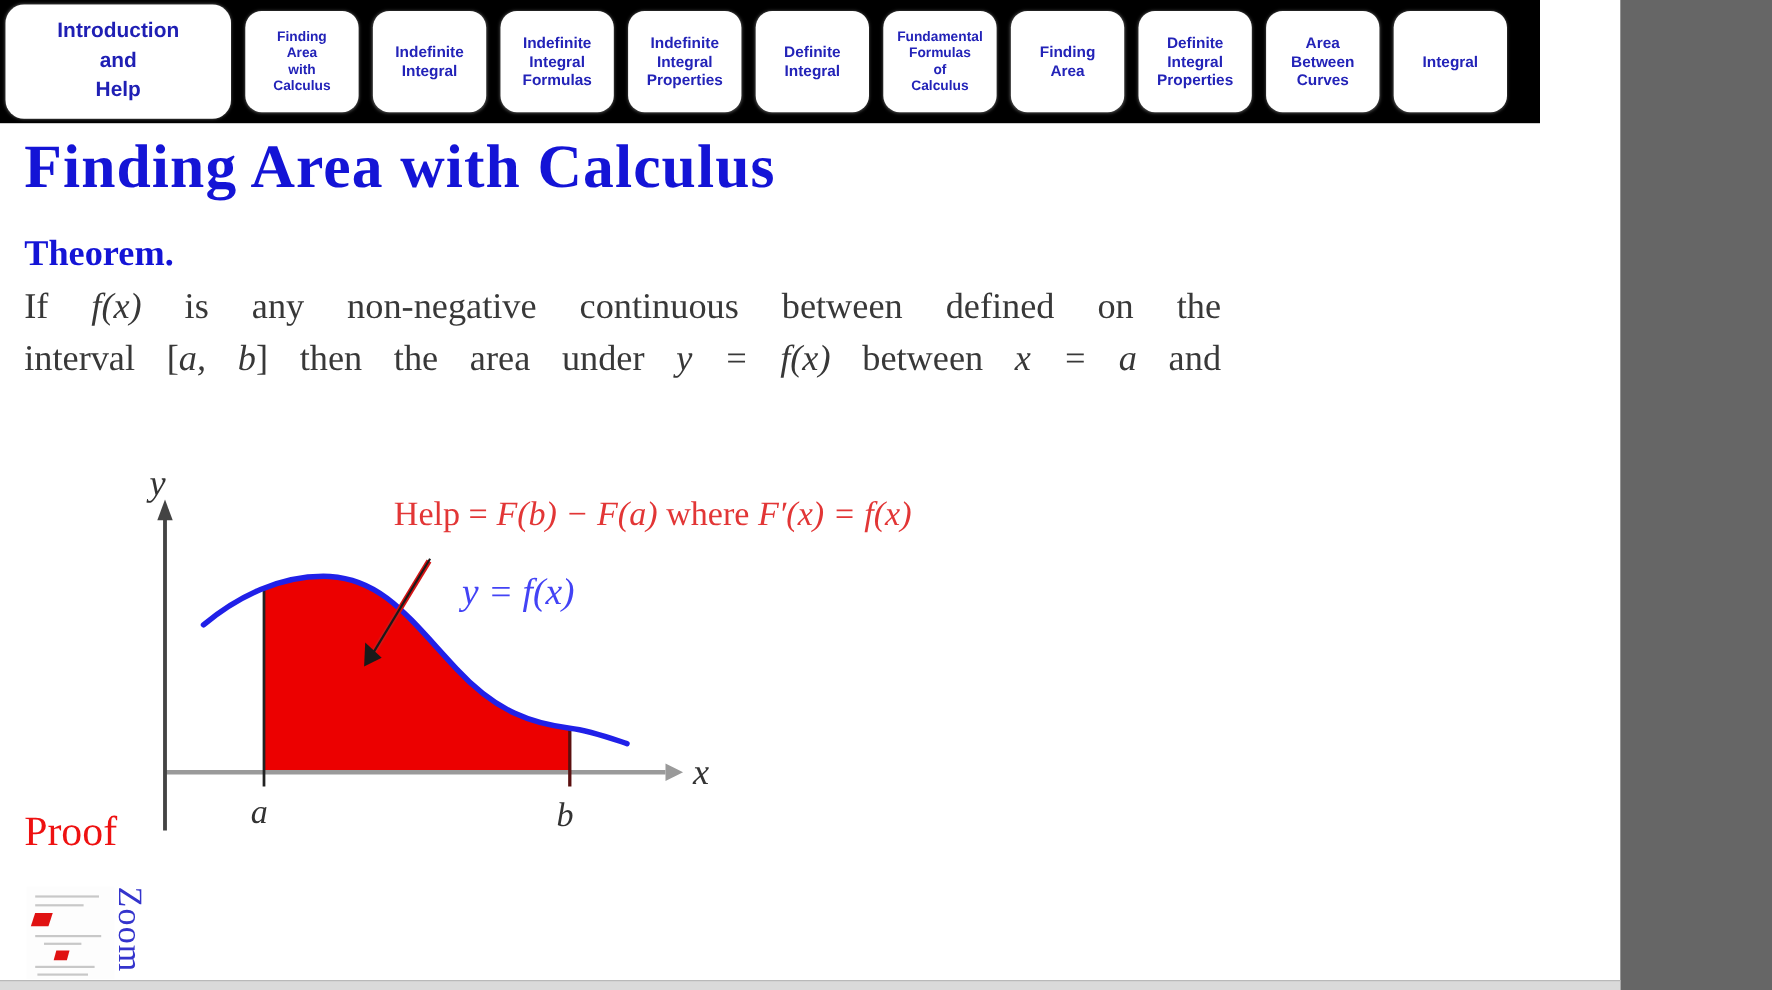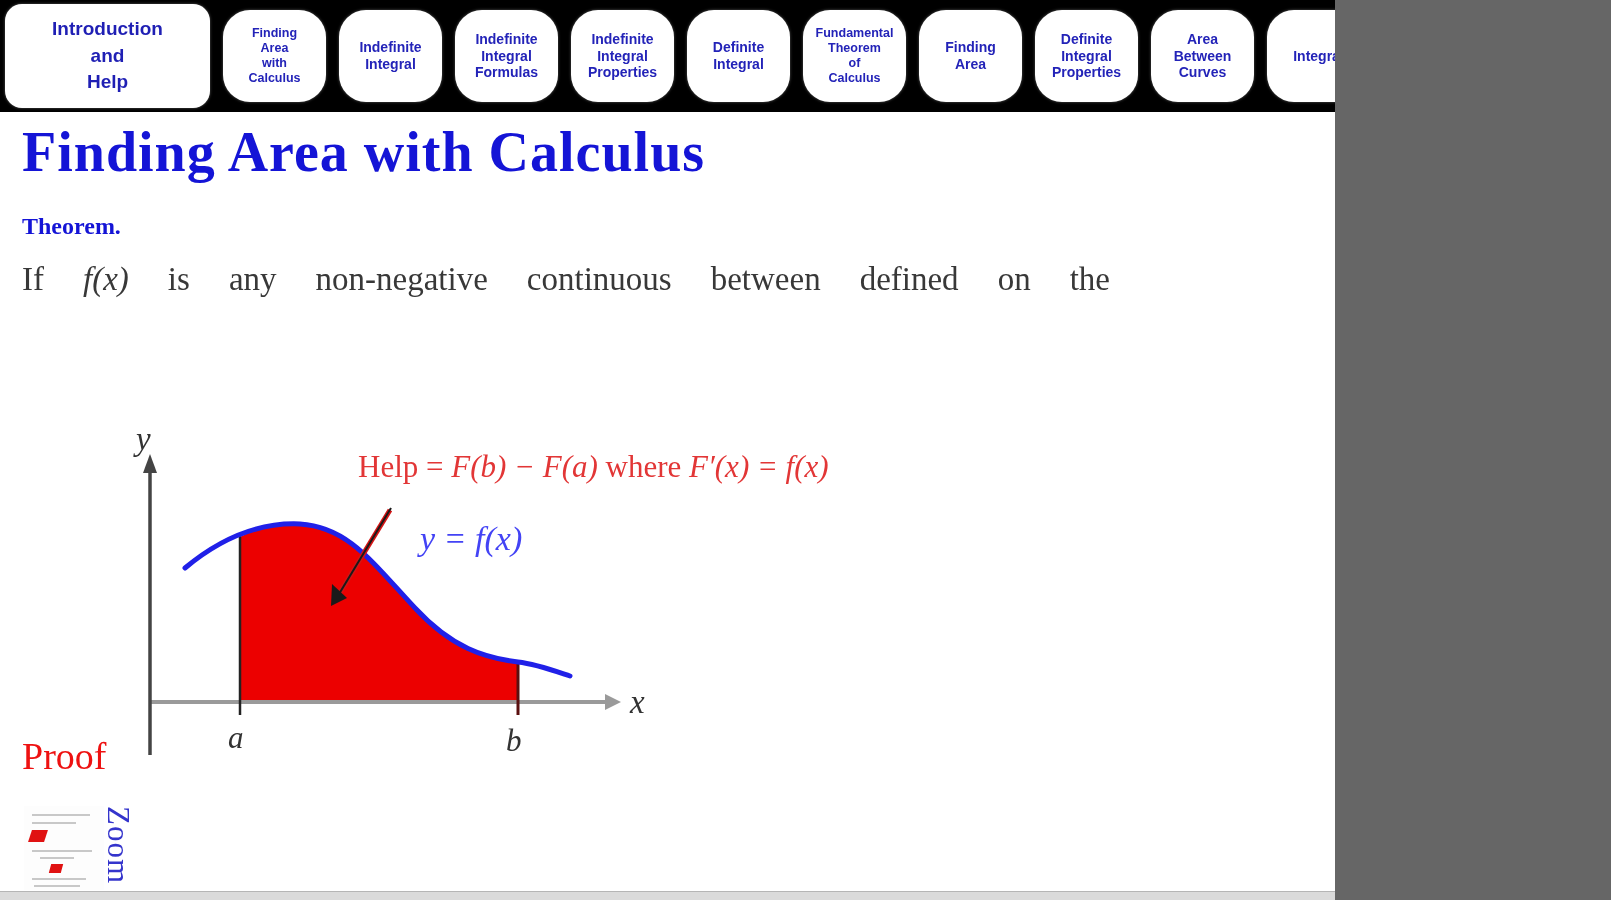--- a/index.html
+++ b/index.html
@@ -1,49 +1,49 @@
 <!DOCTYPE html>
 <html><head>
 <meta charset="utf-8">
 <style>
   html,body { margin:0; padding:0; background:#666; }
   .screen {
-    position:relative; width:1335px; height:900px;
+    position:relative; width:1473px; height:900px;
     background:#ffffff; overflow:hidden;
     font-family:"Liberation Serif", serif;
   }
 
   
   .tabbar {
     position:absolute; left:0; top:0; width:1400px; height:112px;
     background:#000; display:flex; align-items:center; gap:13px;
     padding-left:5px; box-sizing:border-box;
   }
   .tab {
     flex:none; width:103px; height:92px; background:#fff;
-    border-radius:27px; display:flex; align-items:center; justify-content:center;
+    border-radius:15px; display:flex; align-items:center; justify-content:center;
     text-align:center; white-space:pre-line;
     font-family:"Liberation Sans", sans-serif; font-weight:bold;
     font-size:14px; line-height:1.18; color:#2323b8; cursor:pointer;
     box-shadow:0 0 3px rgba(255,255,255,0.35);
   }
   .tab.lines4 { font-size:12.5px; line-height:1.2; }
   .tab.active {
     width:205px; height:104px; font-size:19px; line-height:1.4;
     border-radius:17px; color:#1f1fb4;
   }
 
   
   .page-title {
     position:absolute; left:22px; top:120px; width:1100px;
     font-size:56px; font-weight:bold; color:#1414d6; letter-spacing:1px;
   }
   .theorem-heading {
     position:absolute; left:22px; top:213px;
-    font-size:24px; font-weight:bold; color:#1414d6;
+    font-size:33px; font-weight:bold; color:#1414d6;
   }
   .theorem-body {
     position:absolute; left:22px; top:256px; width:1088px;
     font-size:33px; line-height:47px; color:#383838;
   }
   .theorem-body .tline { text-align:justify; text-align-last:justify; }
   .theorem-body .tline.last { text-align:left; text-align-last:auto; }
   .math { font-style:italic; }
 
   
@@ -112,39 +112,40 @@
 Integral</div>
       <div class="tab">Indefinite
 Integral
 Formulas</div>
       <div class="tab">Indefinite
 Integral
 Properties</div>
       <div class="tab">Definite
 Integral</div>
       <div class="tab lines4">Fundamental
-Theorem
+Formulas
 of
 Calculus</div>
       <div class="tab">Finding
 Area</div>
       <div class="tab">Definite
 Integral
 Properties</div>
       <div class="tab">Area
 Between
 Curves</div>
       <div class="tab">Integral</div>
     </div>
 
   <div class="page-title">Finding Area with Calculus</div>
   <div class="theorem-heading">Theorem.</div>
 
   <div class="theorem-body">
     <div class="tline"><span>If </span><span class="math">f(x)</span><span> is any non-negative continuous between defined on the</span></div>
+    <div class="tline"><span>interval [</span><span class="math">a, b</span><span>] then the area under </span><span class="math">y = f(x)</span><span> between </span><span class="math">x = a</span><span> and</span></div>
   </div>
 
   <svg class="diagram-svg" width="700" height="360" viewBox="0 0 700 360">
 
     <path d="M140,292 L140,127 C160,116 180,113 200,114 C248,117 272,152 315,198 C352,238 385,248 418,252 L418,292 Z" fill="#ec0000"></path>
 
     <line x1="50" y1="292" x2="505" y2="292" stroke="#9a9a9a" stroke-width="4"></line>
     <polygon points="505,284 521,292 505,300" fill="#9a9a9a"></polygon>
 
     <line x1="50" y1="345" x2="50" y2="60" stroke="#444444" stroke-width="3.5"></line>

